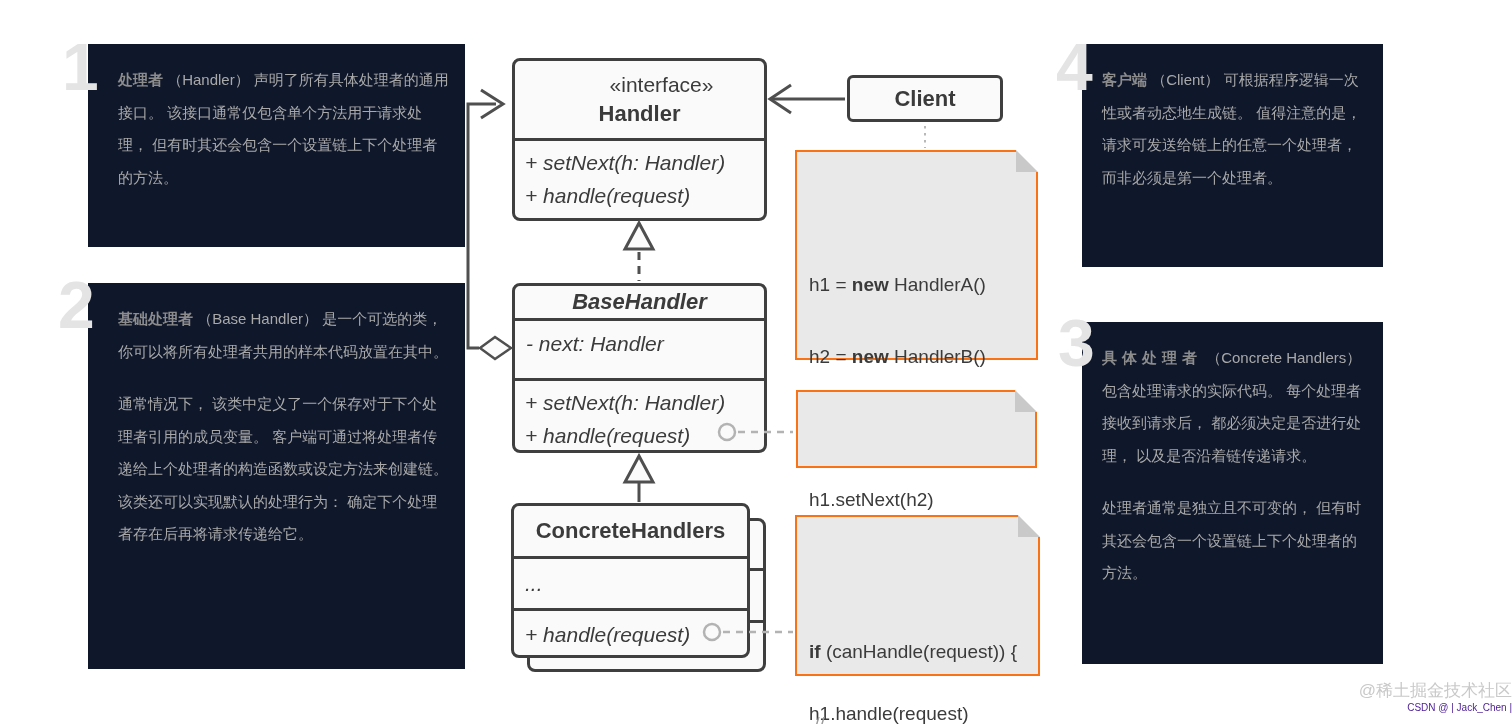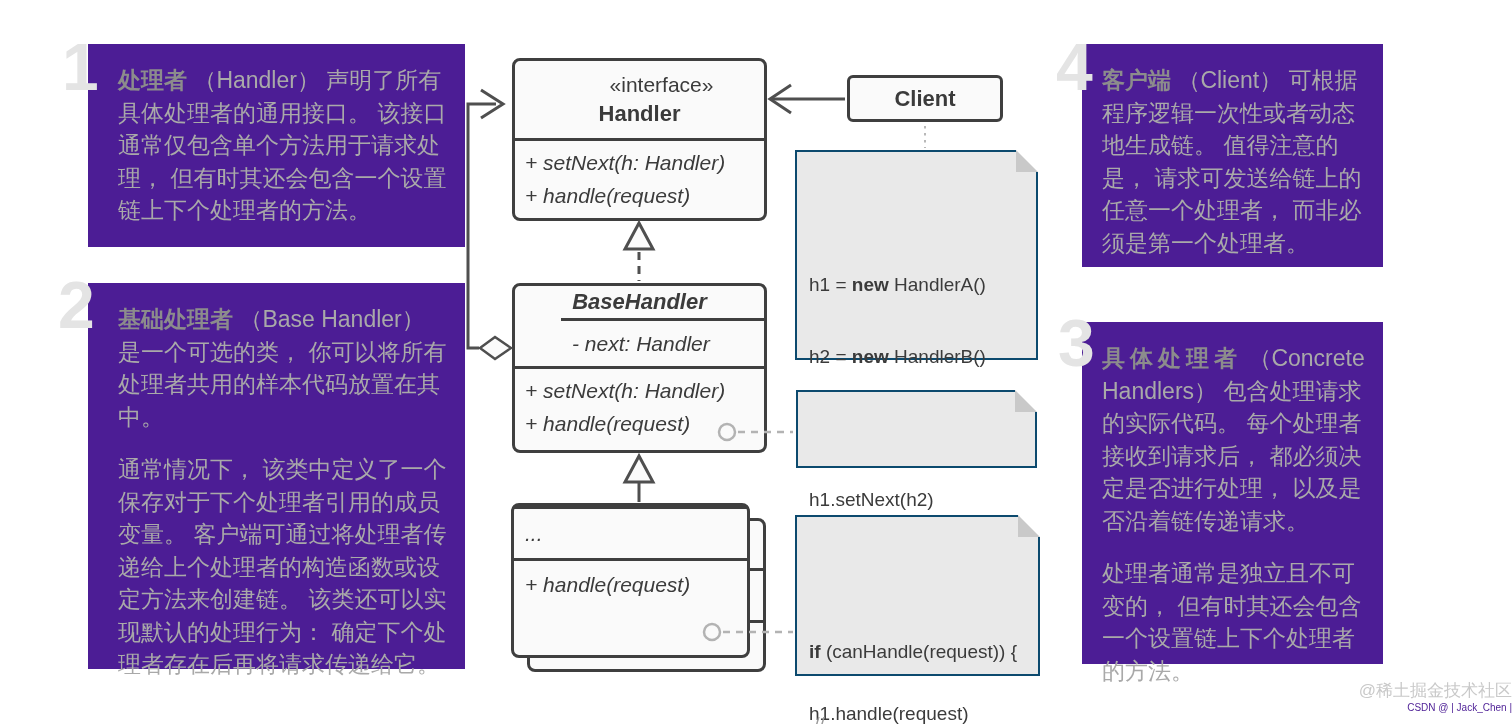--- a/index.html
+++ b/index.html
@@ -7,22 +7,22 @@
   .canvas{
     position:relative;width:1512px;height:724px;background:#ffffff;overflow:hidden;
     font-family:"Liberation Sans","DejaVu Sans",sans-serif;
   }
   
   .block-num{
     position:absolute;z-index:2;font-size:66px;font-weight:700;line-height:1;
     color:#e4e4e4;
   }
   .side-block{
-    position:absolute;z-index:1;background:#4c1d95;
-    color:#a9a9a9;font-size:23px;line-height:32.5px;
+    position:absolute;z-index:1;background:#0f172a;
+    color:#a9a9a9;font-size:15px;line-height:32.5px;
   }
   .side-block .inner{padding:20px 16px 0 30px;}
   .side-block.right .inner{padding:20px 14px 0 20px;}
   .side-block p{margin:0;}
   .side-block p + p{margin-top:20px;}
   .side-title{font-weight:700;color:#8c8c8c;}
   .sp3t{letter-spacing:5px;}
   
   .uml-box{
     position:absolute;z-index:2;background:#fafafa;border:3px solid #3f3f3f;
@@ -32,21 +32,21 @@
   .uml-title{display:flex;flex-direction:column;justify-content:center;align-items:center;text-align:center;}
   .stereo{font-size:21px;line-height:28px;margin-left:44px;}
   .cname{font-size:22px;font-weight:700;line-height:30px;}
   .cname.it{font-style:italic;}
   .uml-sec{border-top:3px solid #3f3f3f;font-size:21px;font-style:italic;}
   .methods{padding:5px 0 0 10px;line-height:33px;}
   .fieldrow{padding-left:11px;}
   .backrow{border-bottom:3px solid #3f3f3f;}
   
   .note{
-    position:absolute;z-index:2;background:#e9e9e9;border:2px solid #0c4a6e;
+    position:absolute;z-index:2;background:#e9e9e9;border:2px solid #f97316;
     color:#3b3b3b;font-size:19px;white-space:pre;
   }
   .note .pad{padding:9px 12px 0 12px;}
   .nline{line-height:27.5px;}
   .b{font-weight:700;}
   .dim{color:#9a9a9a;}
   .fold{
     position:absolute;top:-2px;right:-2px;width:0;height:0;border-style:solid;
     border-width:0 22px 22px 0;
     border-color:transparent #ffffff #c9c9c9 transparent;
@@ -102,35 +102,38 @@
     <div class="uml-sec methods" style="height:80px;">
       <div>+ setNext(h: Handler)</div>
       <div>+ handle(request)</div>
     </div>
   </div>
 
   <div class="uml-box" style="left:512px;top:283px;width:255px;height:170px;">
     <div class="uml-title" style="height:32px;">
       <div class="cname it">BaseHandler</div>
     </div>
-    <div class="uml-sec fieldrow" style="height:48px;line-height:45px;margin-left:46px;">
+    <div class="uml-sec fieldrow" style="height:60px;line-height:45px;">
       <div>- next: Handler</div>
     </div>
     <div class="uml-sec methods" style="height:75px;">
       <div>+ setNext(h: Handler)</div>
       <div>+ handle(request)</div>
     </div>
   </div>
 
   <div class="uml-box back" style="left:527px;top:518px;width:239px;height:154px;">
     <div class="backrow" style="height:50px;"></div>
     <div class="backrow" style="height:52px;"></div>
   </div>
 
   <div class="uml-box" style="left:511px;top:503px;width:239px;height:155px;">
+    <div class="uml-title" style="height:50px;">
+      <div class="cname">ConcreteHandlers</div>
+    </div>
     <div class="uml-sec fieldrow" style="height:52px;line-height:49px;">
       <div>...</div>
     </div>
     <div class="uml-sec fieldrow" style="height:53px;line-height:47px;">
       <div>+ handle(request)</div>
     </div>
   </div>
 
   <div class="uml-box" style="left:847px;top:75px;width:156px;height:47px;border-radius:6px;">
     <div class="uml-title" style="height:41px;">

